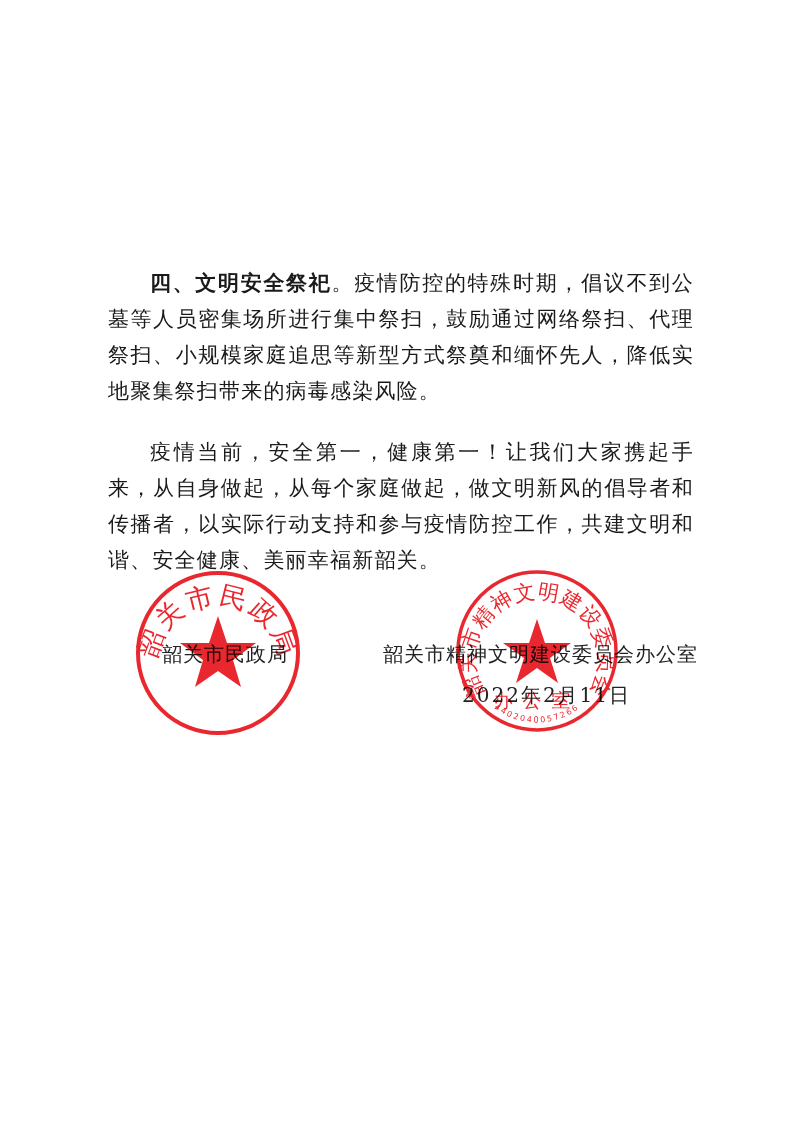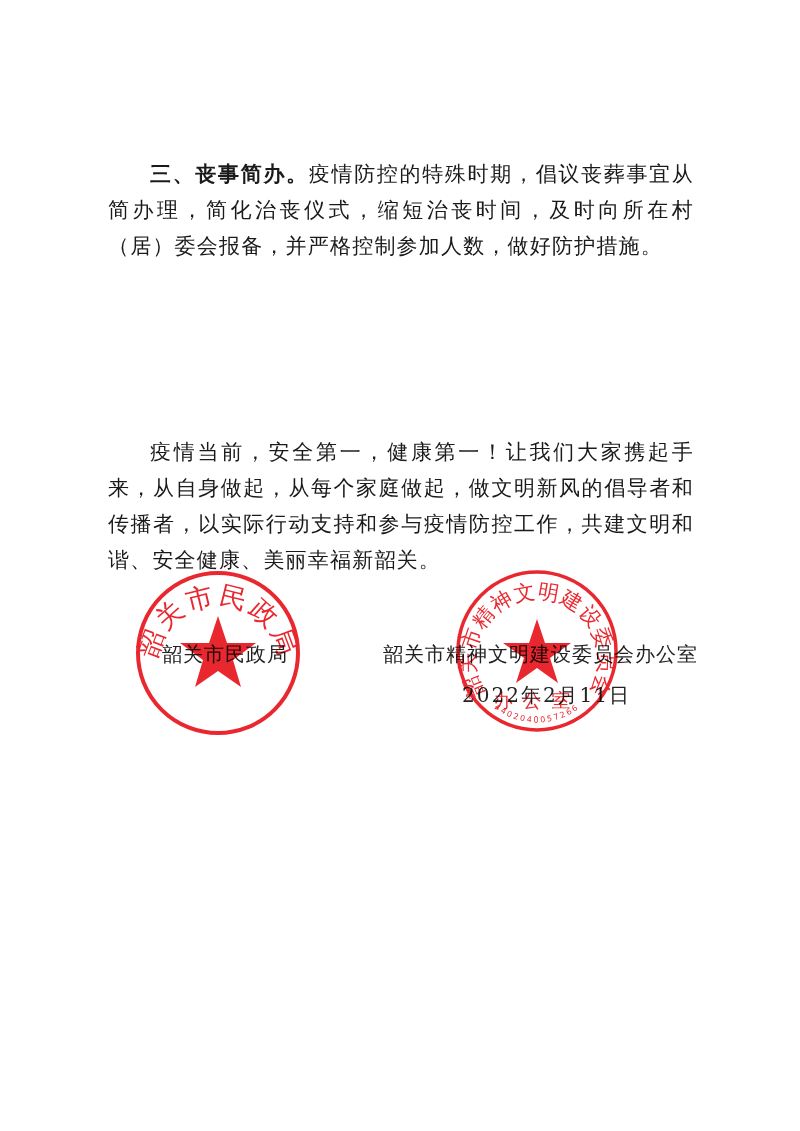--- a/index.html
+++ b/index.html
@@ -59,22 +59,22 @@
       opacity: 0.92;
     }
     #seal-left { left: 133px; top: 568px; width: 170px; height: 170px; }
     #seal-right { left: 453px; top: 567px; width: 168px; height: 168px; }
   </style>
 </head>
 <body>
 
 <div class="page">
 
-  <p class="para" id="p3"><span class="heading">三、丧事简办。</span><span>疫情防控的特殊时期，倡议丧葬事宜从简办理，简化治丧仪式，缩短治丧时间，及时向所在村（居）委会报备，并严格控制参加人数，做好防护措施。</span></p>
 
+  <p class="para" id="p4"><span class="heading">四、文明安全祭祀</span><span>。疫情防控的特殊时期，倡议不到公墓等人员密集场所进行集中祭扫，鼓励通过网络祭扫、代理祭扫、小规模家庭追思等新型方式祭奠和缅怀先人，降低实地聚集祭扫带来的病毒感染风险。</span></p>
 
   <p class="para" id="p5"><span>疫情当前，安全第一，健康第一！让我们大家携起手来，从自身做起，从每个家庭做起，做文明新风的倡导者和传播者，以实际行动支持和参与疫情防控工作，共建文明和谐、安全健康、美丽幸福新韶关。</span></p>
 
   <div class="sign" id="sign-left">韶关市民政局</div>
   <div class="sign" id="sign-right">韶关市精神文明建设委员会办公室</div>
   <div class="sign" id="sign-date">2022年2月11日</div>
 
   <svg class="seal" id="seal-left" viewBox="0 0 170 170">
     <defs>
       <path id="arcL" d="M 30 128 A 62 62 0 1 1 140 128" fill="none"></path>

